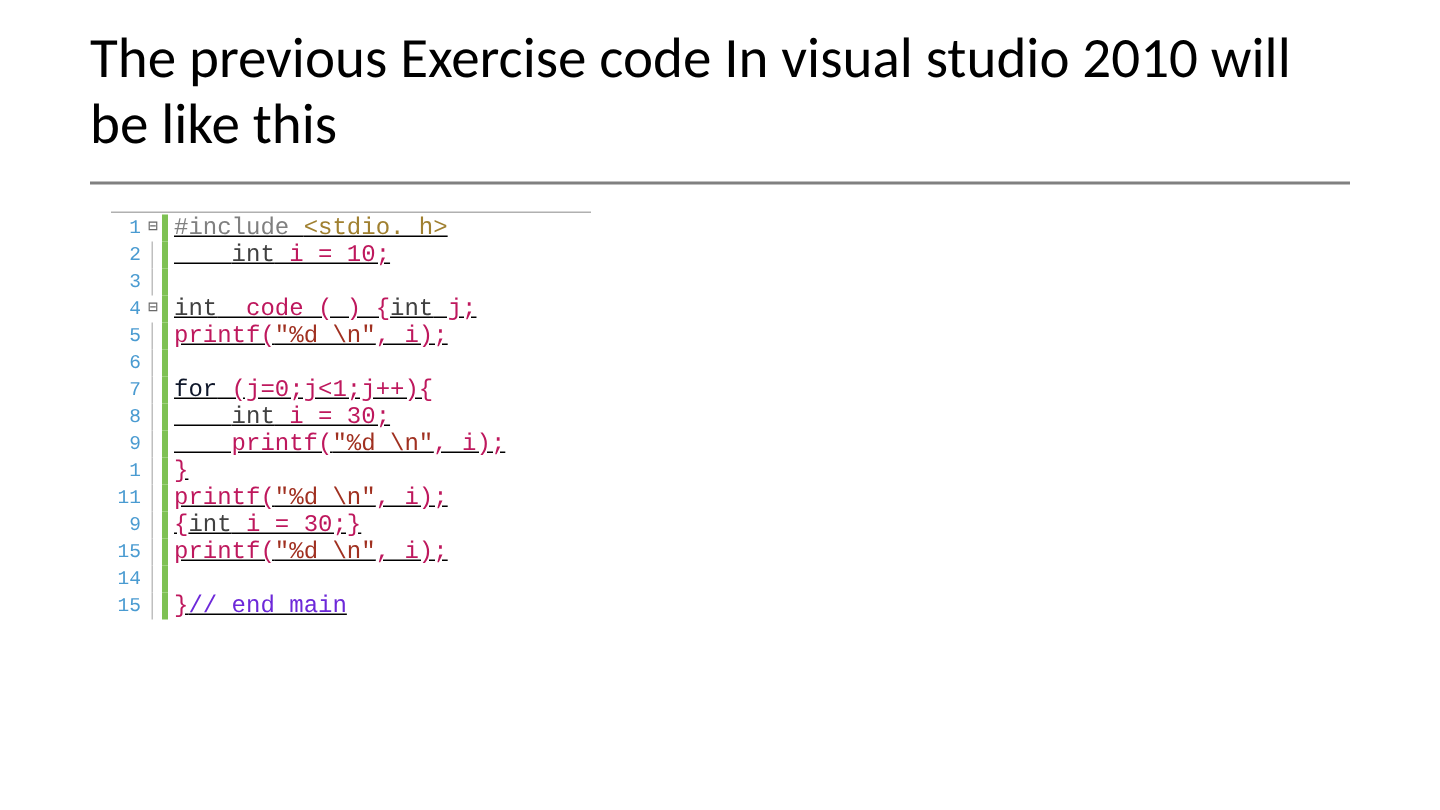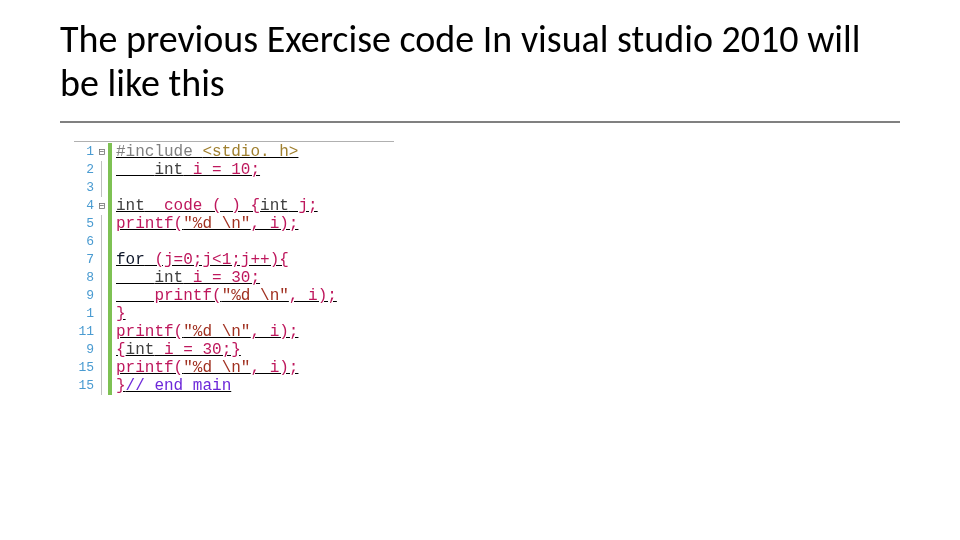--- a/index.html
+++ b/index.html
@@ -172,20 +172,26 @@
           <div class="tracker"></div>
           <div class="code"><span class="pln">{</span><span class="type">int</span><span class="pln"> i = 30;}</span></div>
         </div>
         <div class="row">
           <div class="gutter">15</div>
           <div class="outline has-line"></div>
           <div class="tracker"></div>
           <div class="code"><span class="pln">printf(</span><span class="str">"%d \n"</span><span class="pln">, i);</span></div>
         </div>
         <div class="row">
+          <div class="gutter">14</div>
+          <div class="outline has-line"></div>
+          <div class="tracker"></div>
+          <div class="code"></div>
+        </div>
+        <div class="row">
           <div class="gutter">15</div>
           <div class="outline has-line"></div>
           <div class="tracker"></div>
           <div class="code"><span class="pln">}</span><span class="cmt">// end main</span></div>
         </div>
       </div>
   </div>
 </div>
 
 </body></html>

